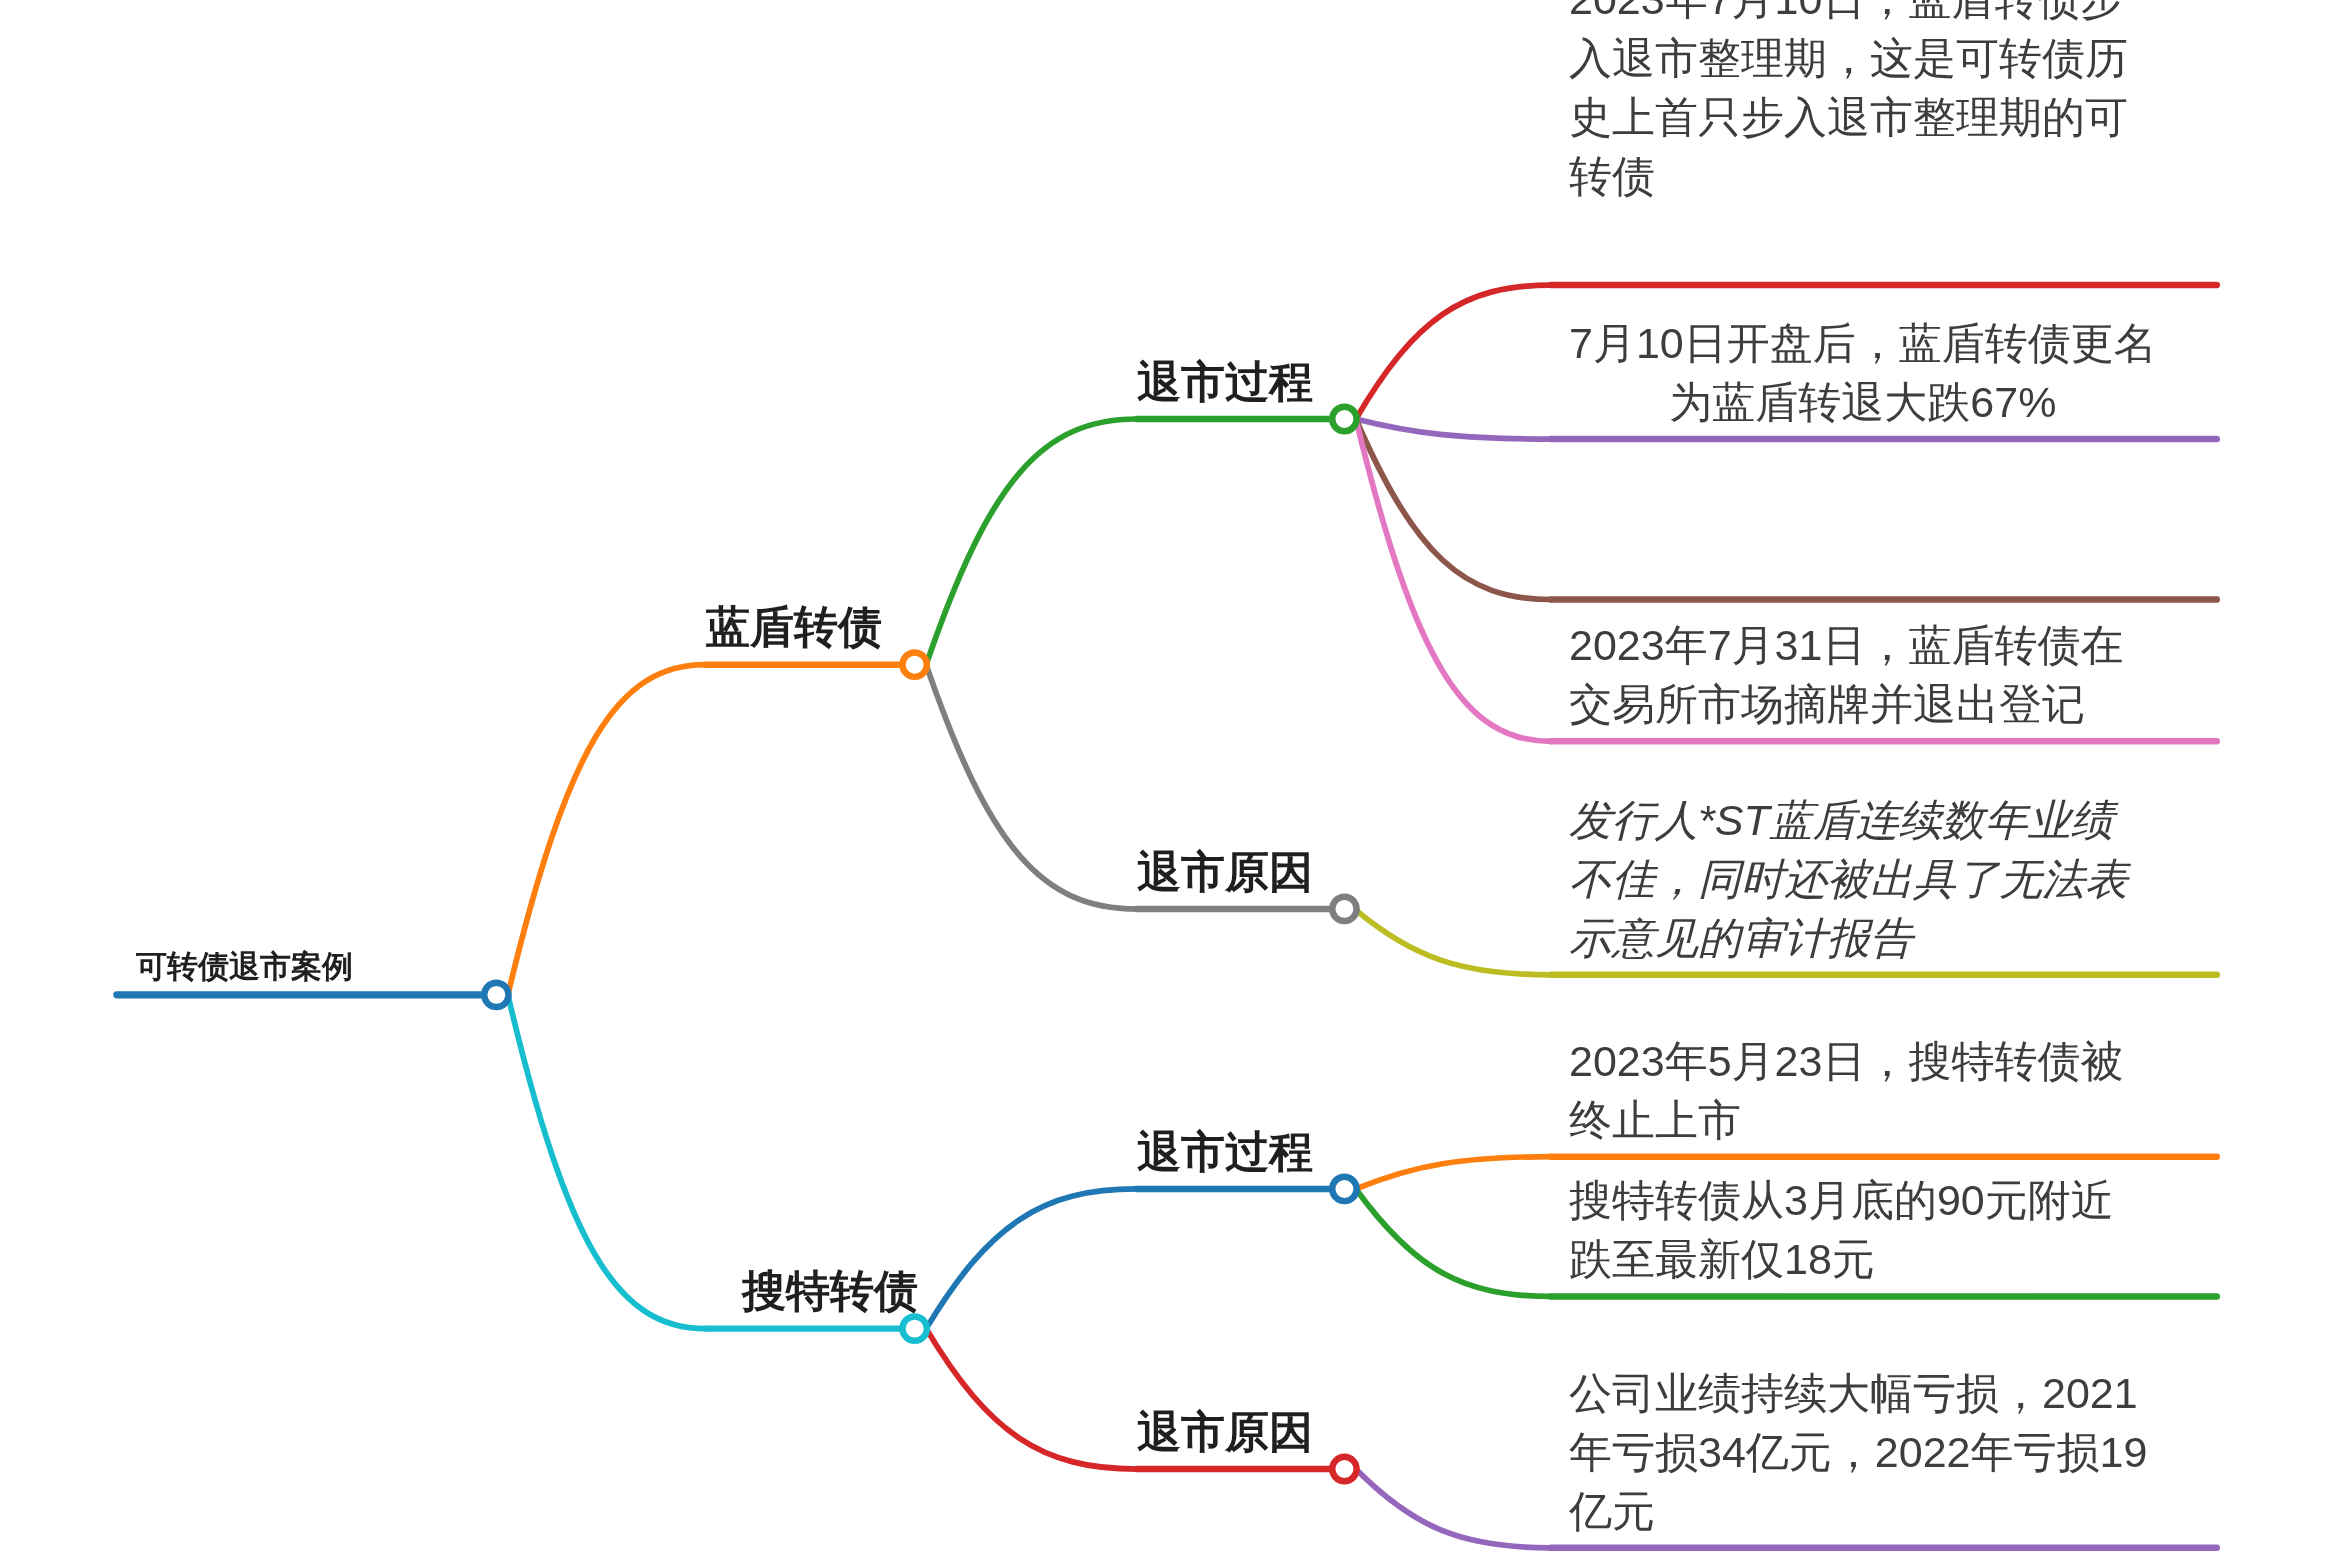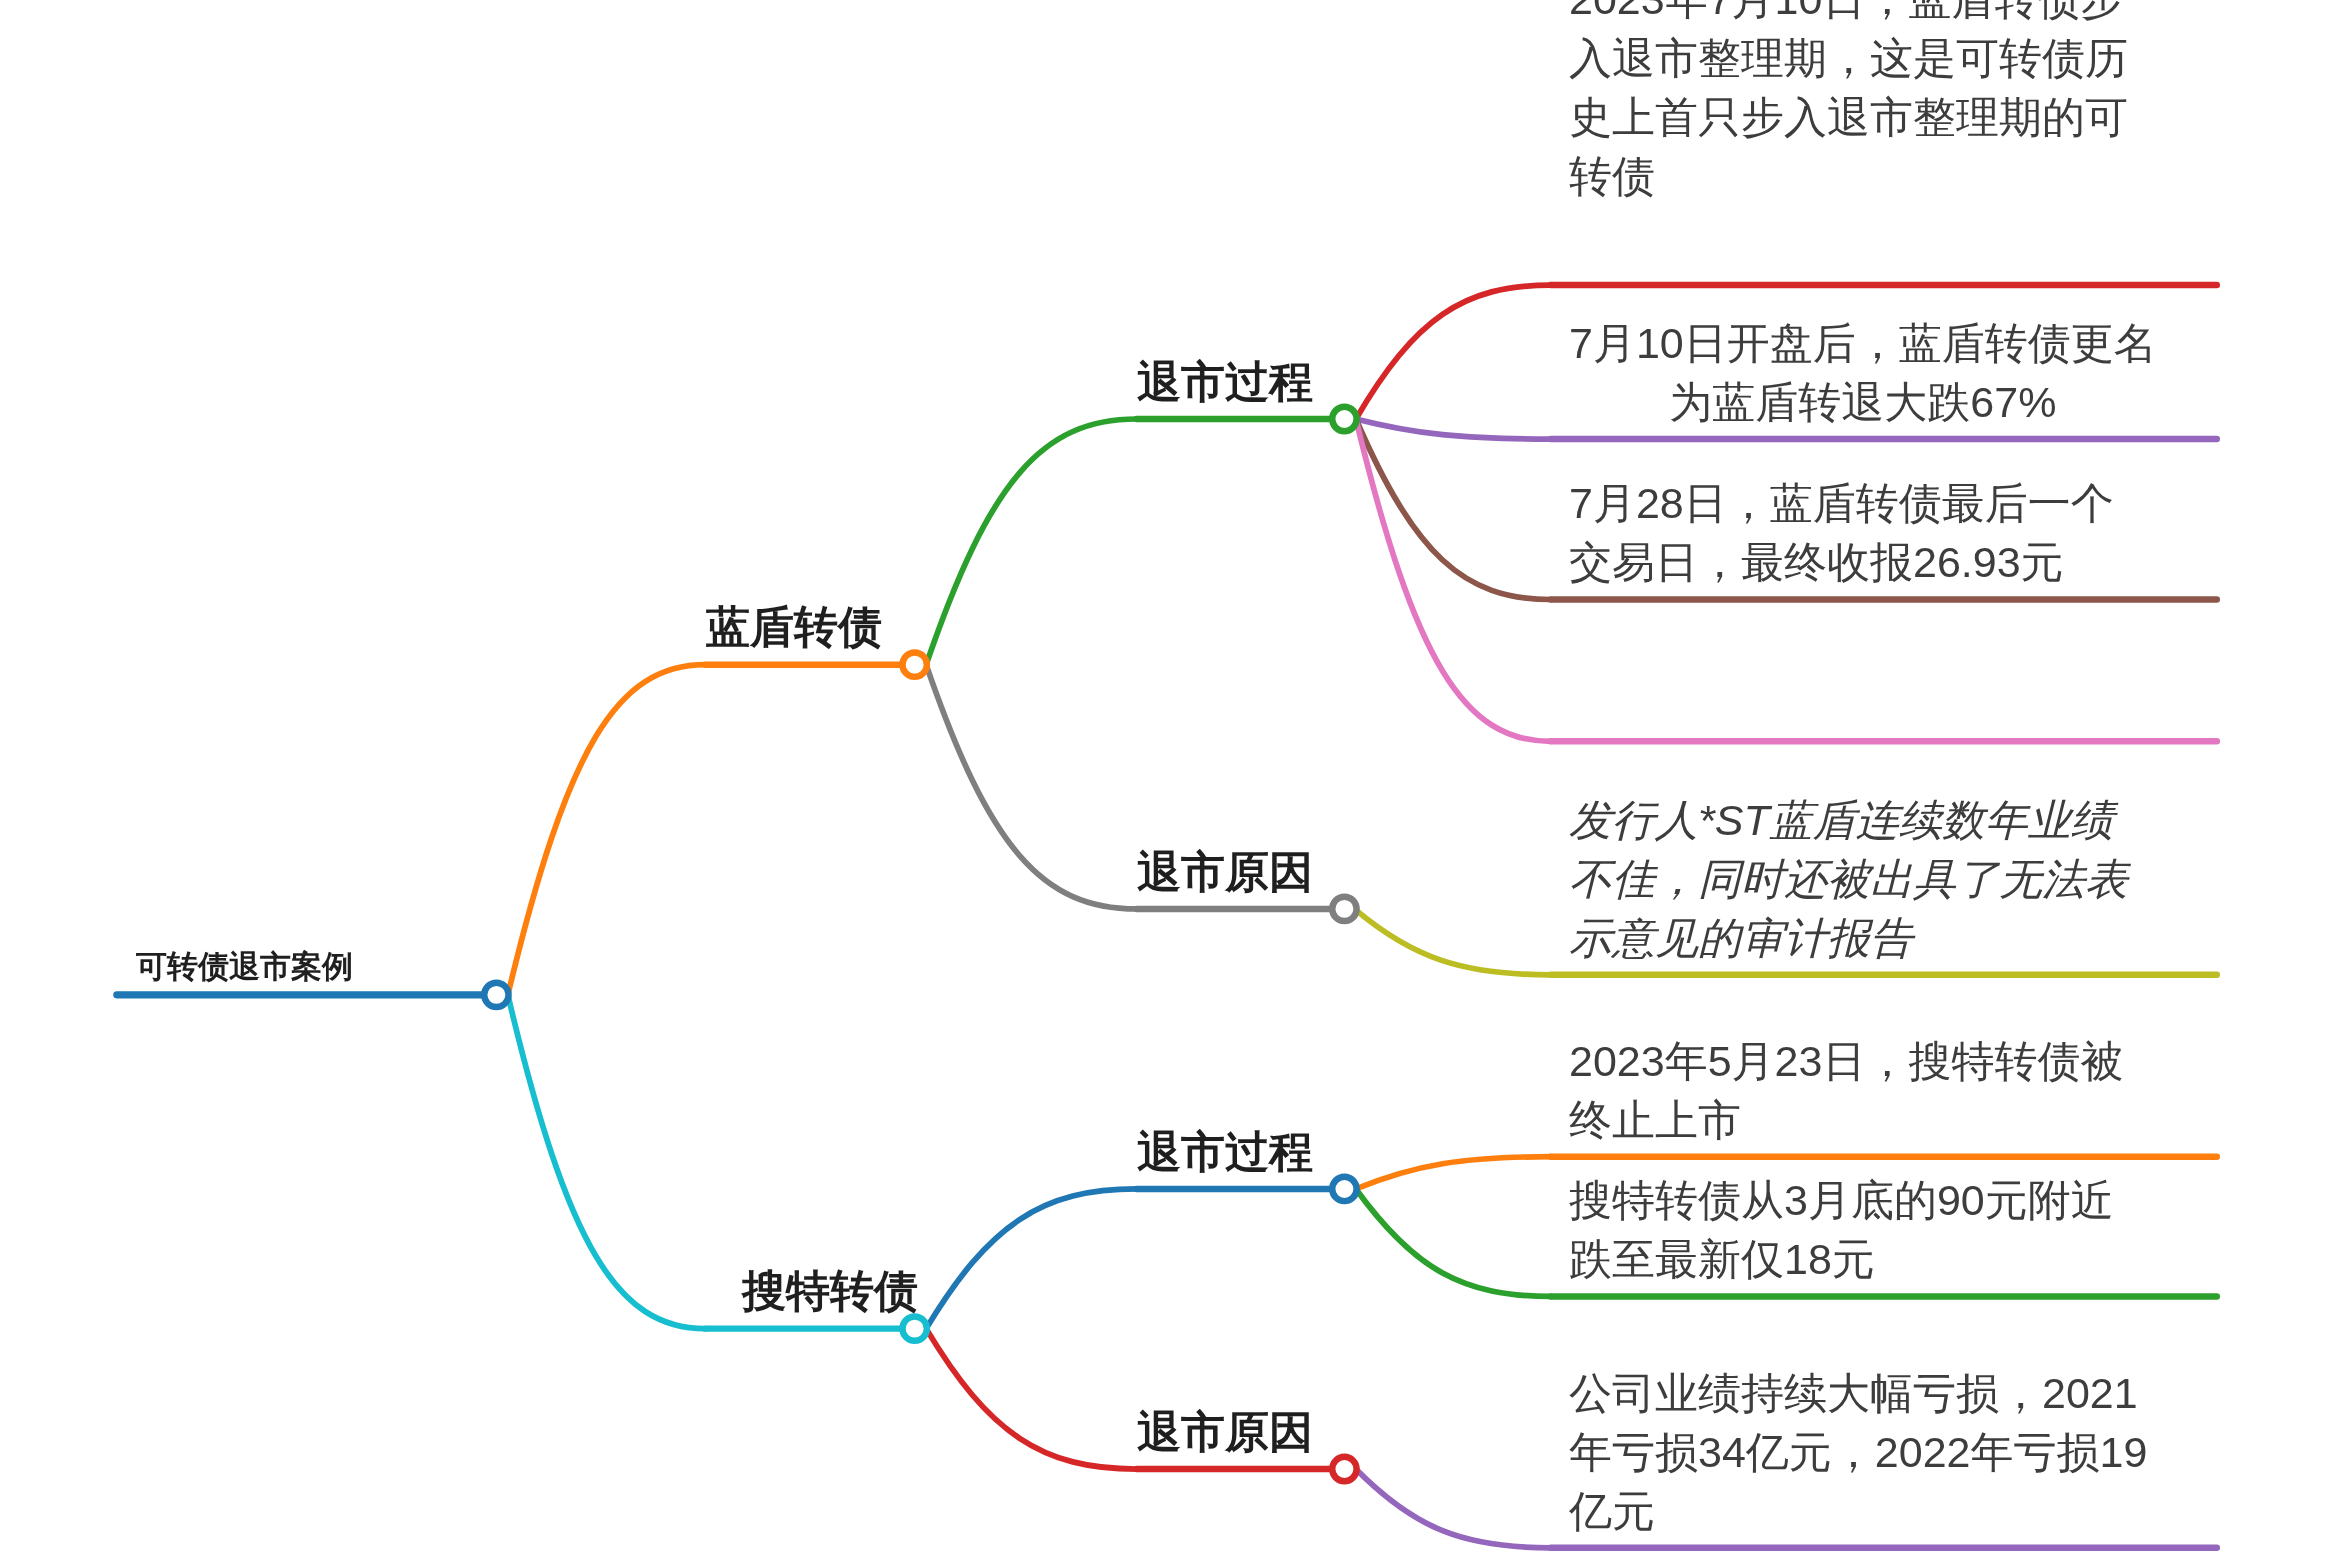--- a/index.html
+++ b/index.html
@@ -95,22 +95,22 @@
   <div class="label" style="left:1137px; bottom:663px;">退市原因</div>
   <div class="label" style="left:1137px; bottom:383px;">退市过程</div>
   <div class="label" style="left:1137px; bottom:103px;">退市原因</div>
 
   <div class="leaf" style="left:1569px; bottom:1359px;">2023年7月10日，蓝盾转债步
 入退市整理期，这是可转债历
 史上首只步入退市整理期的可
 转债</div>
   <div class="leaf" style="left:1569px; bottom:1133px;text-align:center;">7月10日开盘后，蓝盾转债更名
 为蓝盾转退大跌67%</div>
-  <div class="leaf" style="left:1569px; bottom:973px;">7月28日，蓝盾转债最后一个
-交易日，最终收报26.93元</div>
+  <div class="leaf" style="left:1569px; bottom:831px;">2023年7月31日，蓝盾转债在
+交易所市场摘牌并退出登记</div>
   <div class="leaf" style="left:1569px; bottom:597px;font-style:italic;">发行人*ST蓝盾连续数年业绩
 不佳，同时还被出具了无法表
 示意见的审计报告</div>
   <div class="leaf" style="left:1569px; bottom:415px;">2023年5月23日，搜特转债被
 终止上市</div>
   <div class="leaf" style="left:1569px; bottom:276px;">搜特转债从3月底的90元附近
 跌至最新仅18元</div>
   <div class="leaf" style="left:1569px; bottom:24px;">公司业绩持续大幅亏损，2021
 年亏损34亿元，2022年亏损19
 亿元</div>

